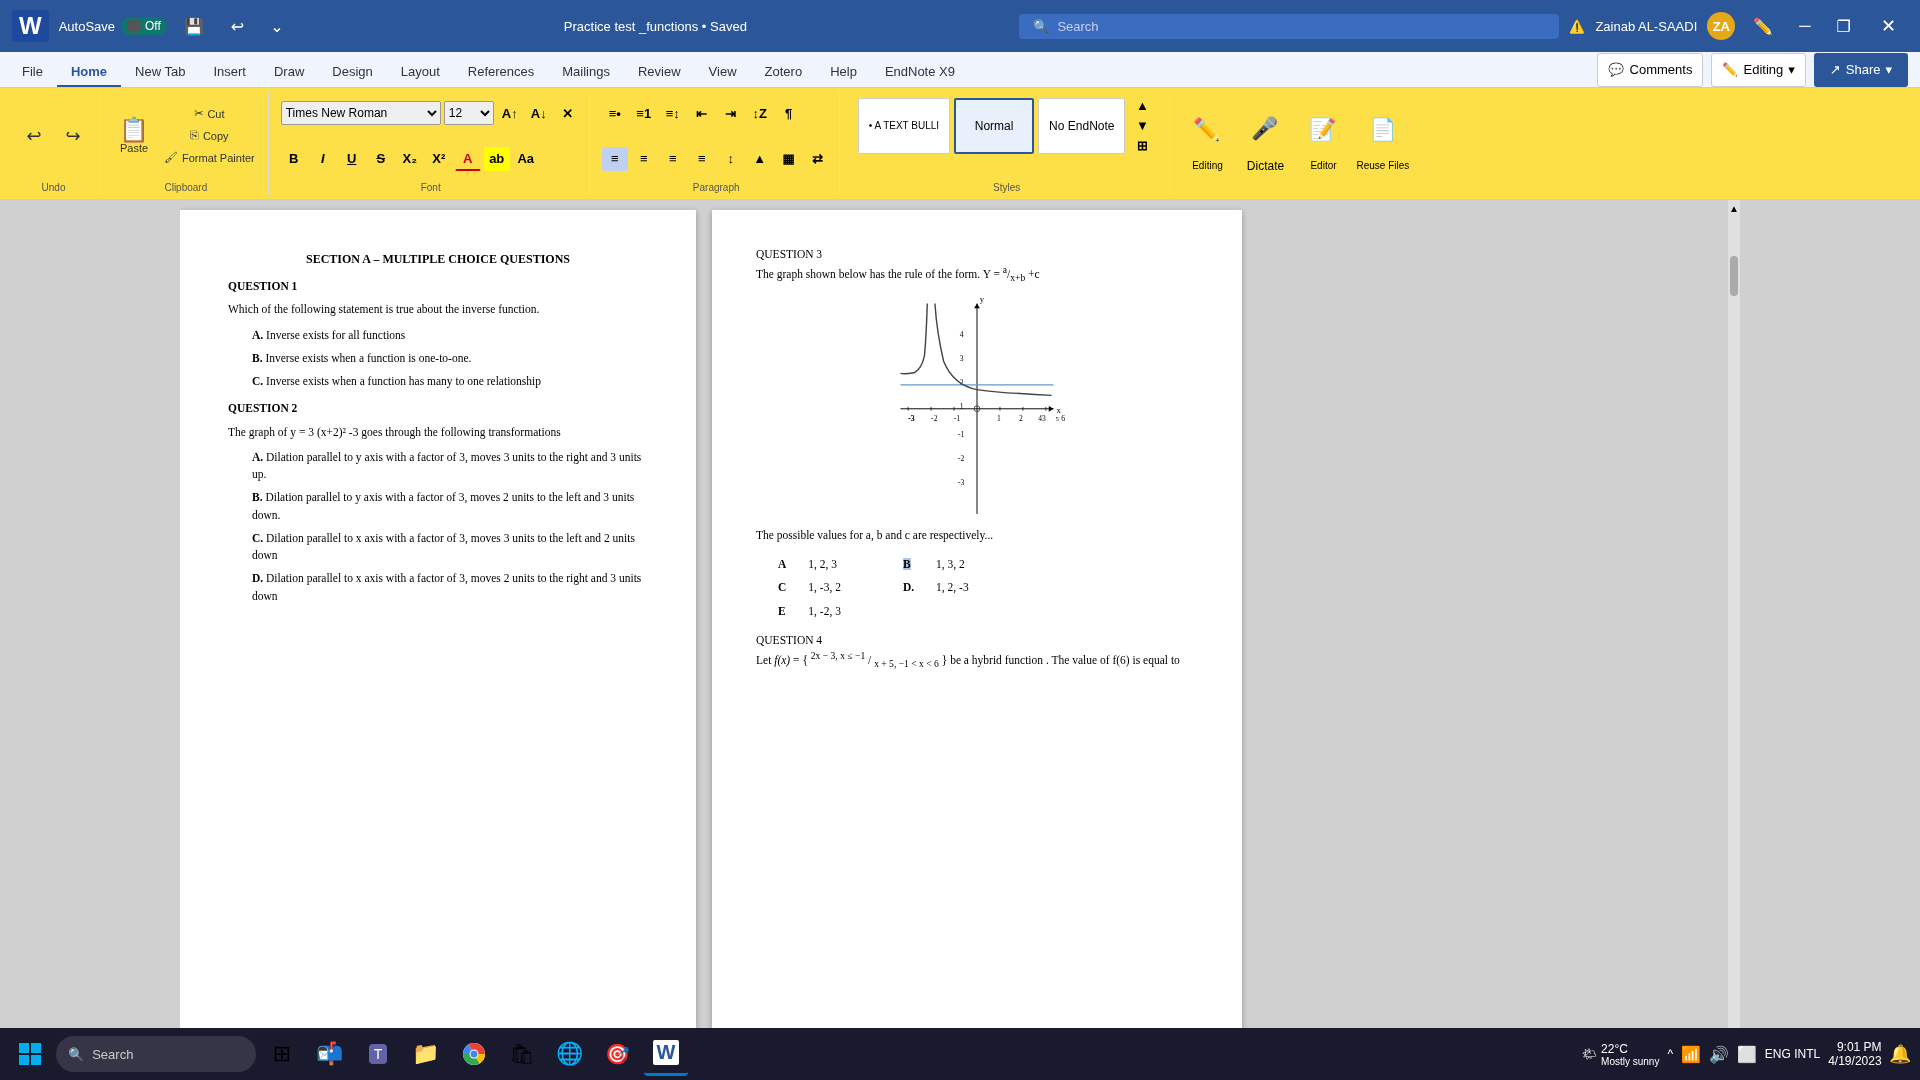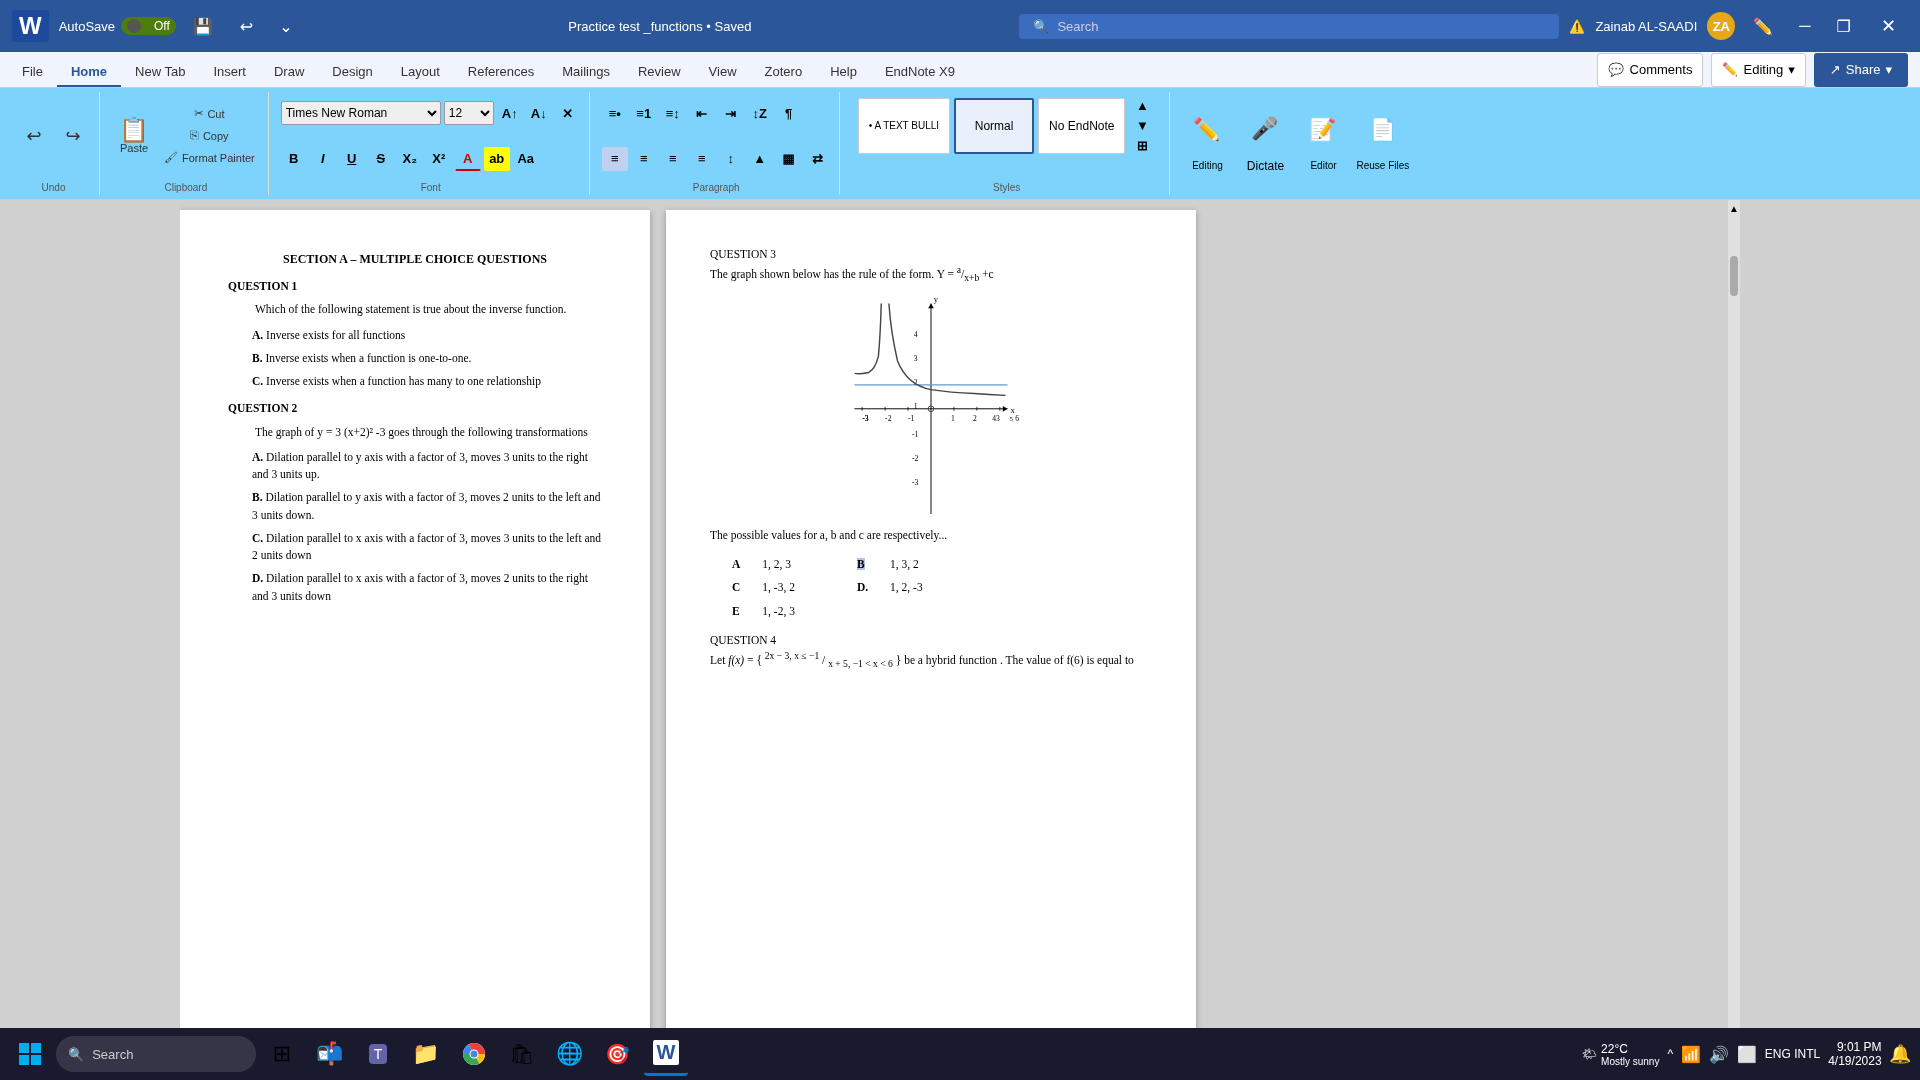--- a/index.html
+++ b/index.html
@@ -10,26 +10,26 @@
       height: 52px;
       background: #2b579a;
       display: flex;
       align-items: center;
       padding: 0 12px;
       gap: 10px;
       color: white;
     }
     #titlebar .autosave-area { display: flex; align-items: center; gap: 6px; font-size: 13px; }
     #titlebar .toggle-pill {
-      background: #4d7c0f;
+      background: #0f766e;
       border-radius: 10px;
       padding: 2px 6px;
       display: flex;
       align-items: center;
-      gap: 13px;
+      gap: 4px;
       font-size: 12px;
     }
     #titlebar .toggle-dot { width: 14px; height: 14px; background: #555; border-radius: 50%; display: inline-block; }
     #titlebar .search-box {
       background: #3a6cbf;
       border-radius: 4px;
       padding: 5px 14px;
       display: flex;
       align-items: center;
       gap: 8px;
@@ -38,21 +38,21 @@
       color: #dde8ff;
     }
     #titlebar .right-area { display: flex; align-items: center; gap: 10px; font-size: 13px; }
     #titlebar .user-avatar { width: 28px; height: 28px; border-radius: 50%; background: #e6a817; display: flex; align-items: center; justify-content: center; font-weight: bold; font-size: 13px; }
     #titlebar .close-btn { background: none; border: none; color: white; font-size: 18px; padding: 4px 12px; cursor: pointer; }
     .titlebar-btn { background: none; border: none; color: white; cursor: pointer; font-size: 16px; padding: 4px 8px; }
 
     
     #ribbon {
       height: 148px;
-      background: #7dd3fc;
+      background: #fde047;
       border-bottom: 1px solid #ccc;
       display: flex;
       flex-direction: column;
     }
     #ribbon-tabs {
       display: flex;
       align-items: flex-end;
       padding: 0 0 0 8px;
       background: #f0f4fc;
       border-bottom: 1px solid #ccc;
@@ -238,32 +238,32 @@
     #doc-pages {
       flex: 1;
       overflow-y: auto;
       padding: 10px 0;
       display: flex;
       gap: 16px;
       background: #d0d0d0;
     }
     .page {
       background: white;
-      width: 470px;
+      width: 516px;
       min-height: 760px;
       box-shadow: 0 2px 6px rgba(0,0,0,0.3);
       padding: 40px 48px;
       font-family: 'Times New Roman', Times, serif;
       font-size: 11.5px;
       line-height: 1.5;
       flex-shrink: 0;
     }
     .page h3 { font-size: 12px; font-weight: bold; margin-bottom: 8px; text-align: center; }
     .page .q-title { font-weight: bold; font-size: 11.5px; margin: 10px 0 6px; }
-    .page .q-text { margin-bottom: 8px; margin-left: 27px; }
+    .page .q-text { margin-bottom: 8px; }
     .page .option { margin: 6px 0 6px 24px; }
     #right-margin { width: 180px; background: #d0d0d0; }
 
     
     #right-scrollbar {
       width: 12px;
       background: #e0e0e0;
       display: flex;
       flex-direction: column;
     }

